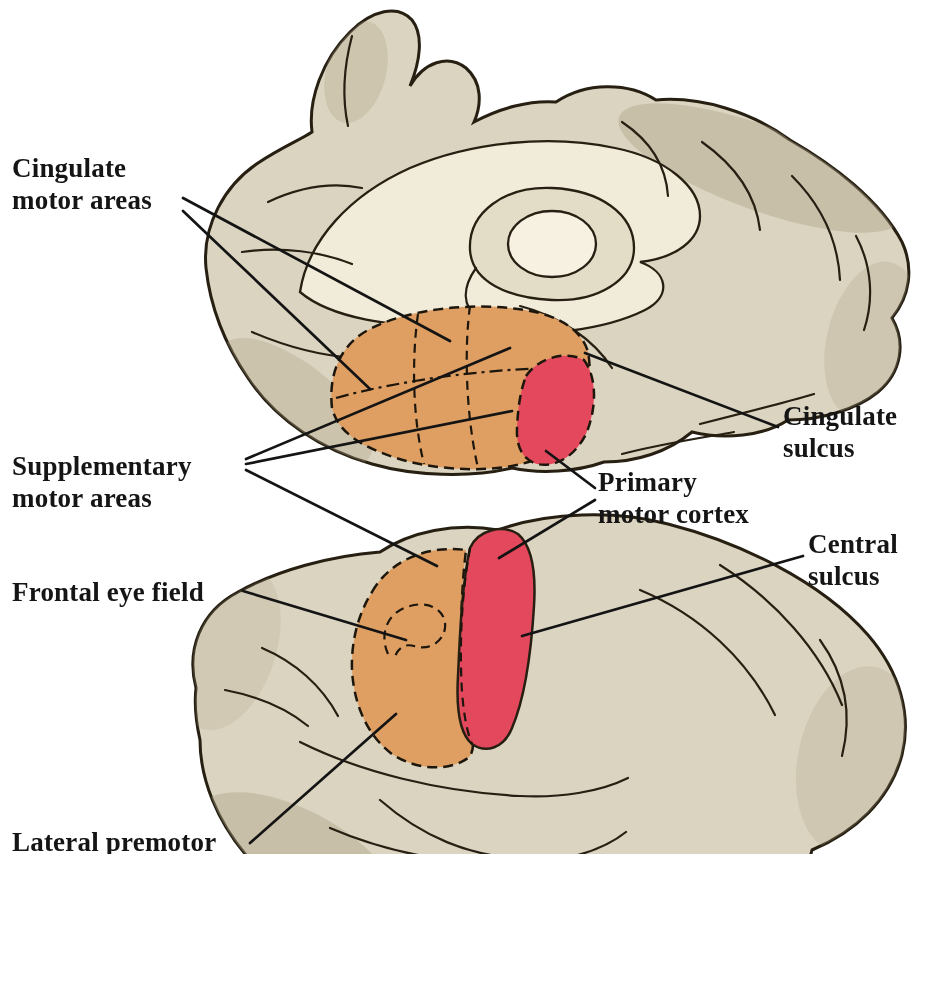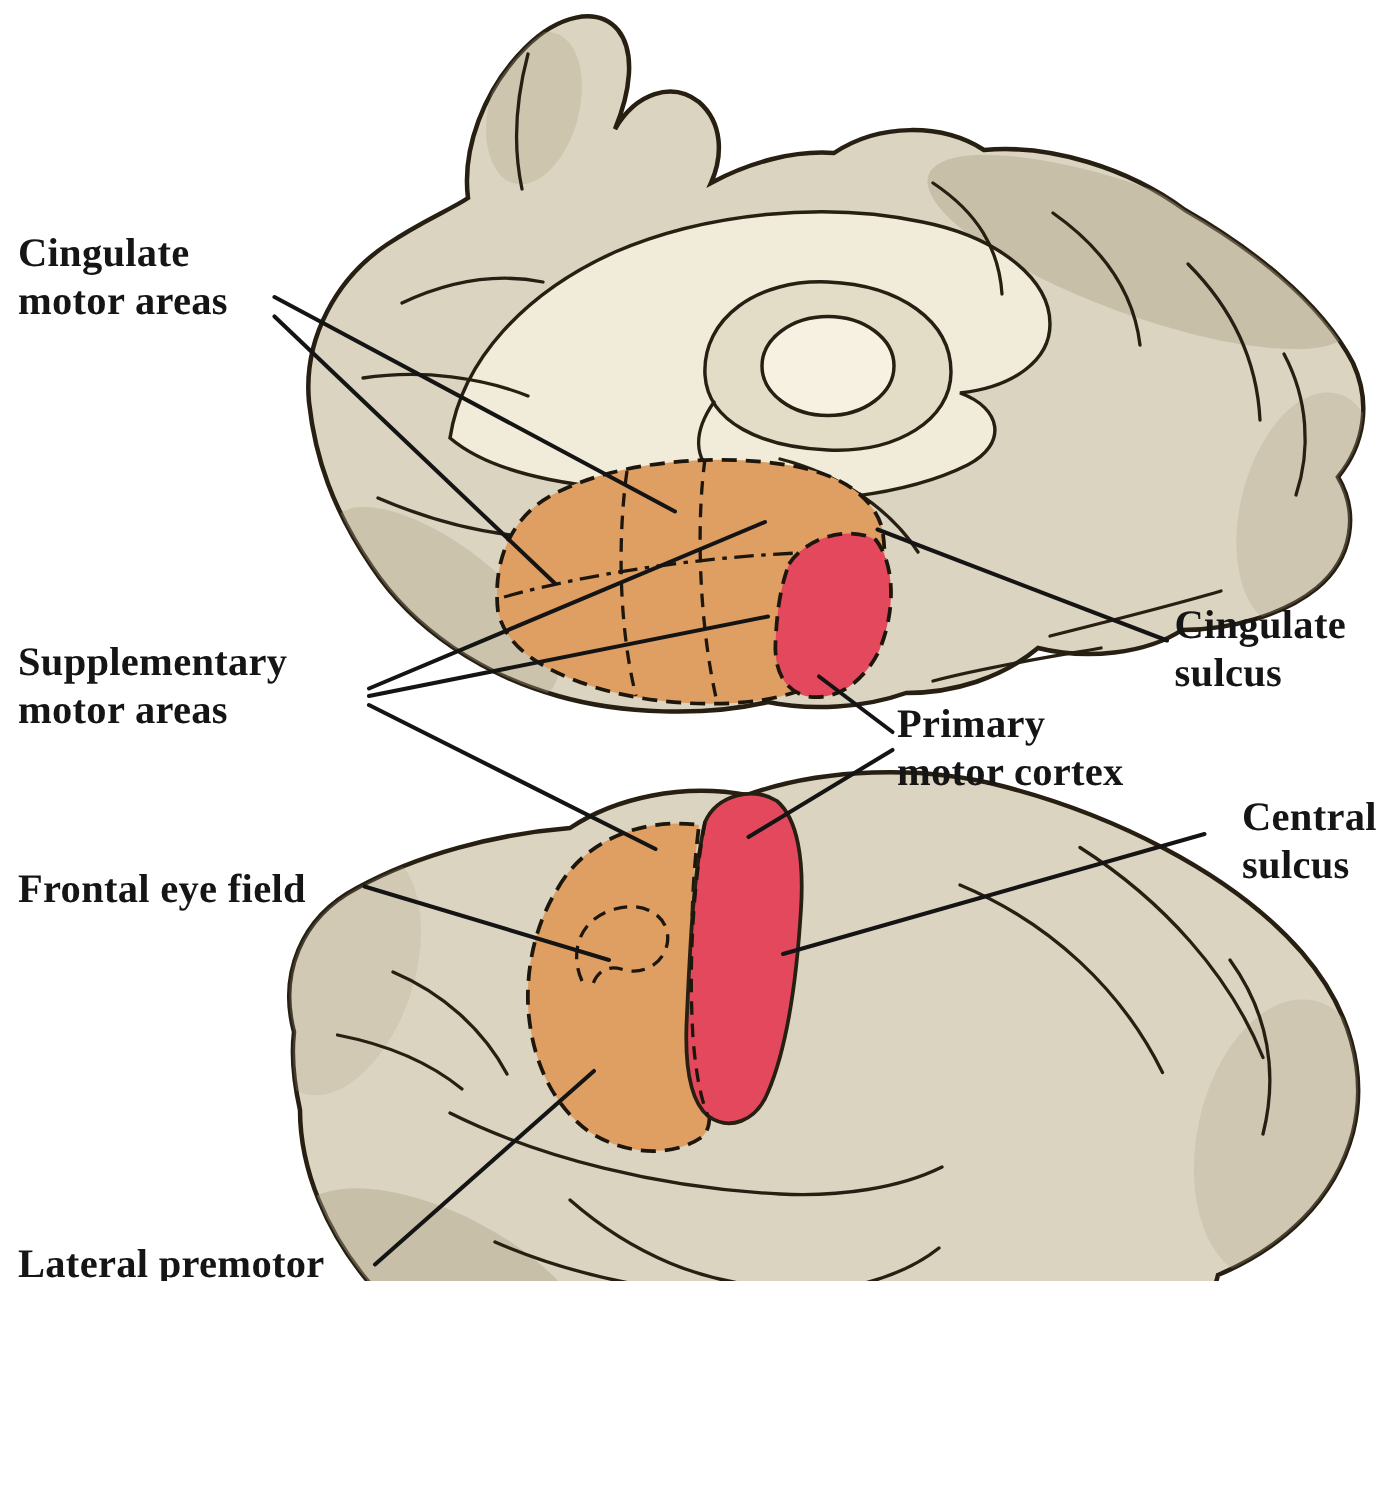--- a/index.html
+++ b/index.html
@@ -113,25 +113,25 @@
     <line class="leader" x1="250" y1="843" x2="396" y2="714"></line>
     <line class="leader" x1="778" y1="427" x2="585" y2="353"></line>
     <line class="leader" x1="595" y1="488" x2="546" y2="451"></line>
     <line class="leader" x1="595" y1="500" x2="499" y2="558"></line>
     <line class="leader" x1="803" y1="556" x2="522" y2="636"></line>
   </g>
 </svg>
 
   <div class="label" style="left:12px;top:152px;">Cingulate
 motor areas</div>
-  <div class="label" style="left:12px;top:425px;">Supplementary
+  <div class="label" style="left:12px;top:450px;">Supplementary
 motor areas</div>
   <div class="label" style="left:12px;top:826px;">Lateral premotor
 areas</div>
   <div class="label" style="left:12px;top:576px;">Frontal eye field</div>
   <div class="label" style="left:783px;top:400px;">Cingulate
 sulcus</div>
   <div class="label" style="left:598px;top:466px;">Primary
 motor cortex</div>
-  <div class="label" style="left:828px;top:528px;">Central
+  <div class="label" style="left:808px;top:528px;">Central
 sulcus</div>
 
 </div>
 
 </body></html>

